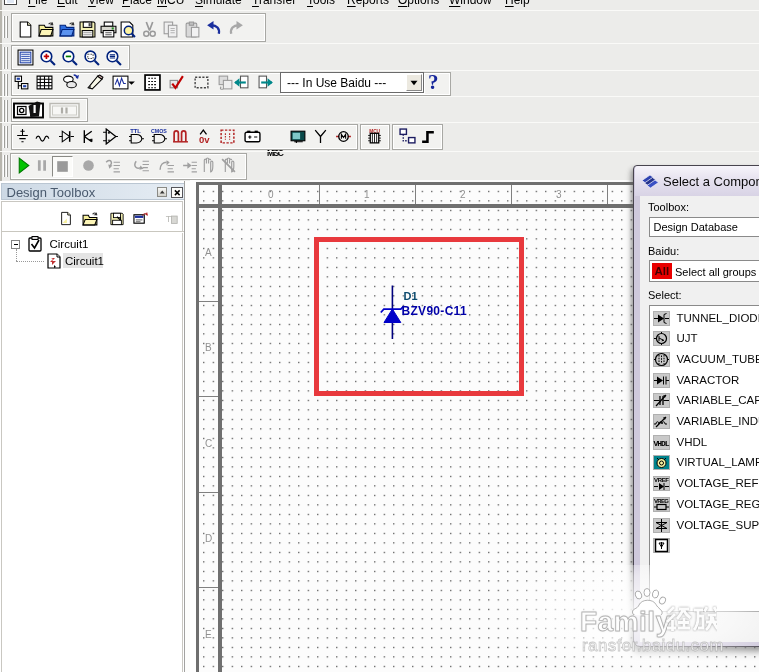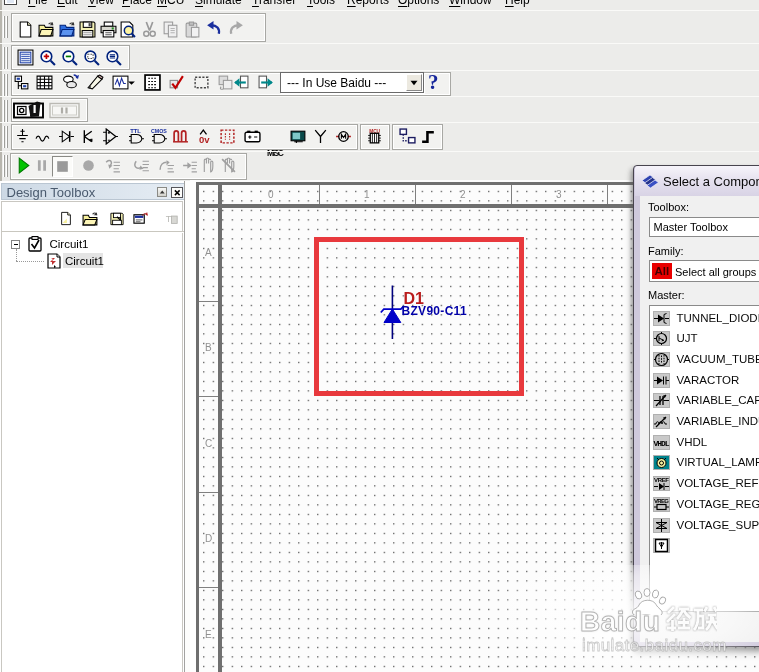--- a/index.html
+++ b/index.html
@@ -580,44 +580,44 @@
  <div class="abs" style="left:9.2px;top:311.5px;width:18.8px;height:1px;background:#808080"></div>
  <div class="abs" style="left:9.2px;top:407px;width:18.8px;height:1px;background:#808080"></div>
 
  <div class="abs" style="left:124px;top:57px;width:210px;height:159px;border:5.5px solid #e8393d"></div>
 
  <svg class="abs" style="left:190px;top:104px;width:26px;height:58px" viewBox="0 0 26 58">
    <path d="M12.4 1.5V55" stroke="#00007e" stroke-width="1.6" fill="none"></path>
    <path d="M4 38.5h16.8L12.4 25z" fill="#0000c8" stroke="#0000c8"></path>
    <path d="M0.8 28.5l3-3.3h17l3-3.2" stroke="#0000c8" stroke-width="1.7" fill="none"></path>
  </svg>
- <span class="abs" style="left:213.5px;top:110px;font-size:16px;font-weight:bold;color:#b91c1c">D1</span>
+ <span class="abs" style="left:213.5px;top:110px;font-size:11px;font-weight:bold;color:#0c4a6e">D1</span>
  <span class="abs" style="left:211.5px;top:124px;font-size:12px;font-weight:bold;letter-spacing:.3px;color:#0000a8">BZV90-C11</span>
  <div class="abs" style="left:0;top:0;width:6px;height:492px;background:#fff"></div>
 </div>
 
 <div class="abs" style="left:633px;top:164.5px;width:131px;height:482px;background:#cfc9dc;border:1.5px solid #48444e;border-radius:4px 0 0 7px;box-shadow:-2px 3px 4px rgba(85,85,85,.42),-1px 6px 7px rgba(85,85,85,.35)">
  <div class="abs" style="left:.5px;top:.5px;right:0;height:30px;background:linear-gradient(#f6f4fa 0%,#e6e2ef 45%,#d8d3e5 100%);border-radius:3px 0 0 0"></div>
  <svg class="abs" style="left:7px;top:7px;width:18px;height:17px" viewBox="0 0 18 17">
    <path d="M1 7.5L9 2l3.5 2.5-8 5.5z" fill="#2f43b0" stroke="#f2f2fa" stroke-width=".7"></path>
    <path d="M3.5 10L11.5 4.5 15 7l-8 5.5z" fill="#24338c" stroke="#f2f2fa" stroke-width=".7"></path>
    <path d="M6 12.5L14 7l3.5 2.5-8 5.5z" fill="#3a50c4" stroke="#f2f2fa" stroke-width=".7"></path>
  </svg>
  <span class="abs" style="left:29px;top:8px;font-size:13px;color:#0a0a0a;white-space:nowrap">Select a Component</span>
  <div class="abs" style="left:5.5px;top:30.5px;width:125.5px;height:446px;background:#f0f0f0">
   <span class="abs" style="left:8.5px;top:4.5px;font-size:11px;color:#000">Toolbox:</span>
   <div class="abs" style="left:9.5px;top:20.5px;width:122px;height:20.5px;background:#fff;border:1px solid #8a8a8a">
-    <span style="position:absolute;left:3.5px;top:3.5px;font-size:11px;white-space:nowrap">Master Toolbox</span>
-  </div>
-  <span class="abs" style="left:8.5px;top:49px;font-size:11px;color:#000">Family:</span>
+    <span style="position:absolute;left:3.5px;top:3.5px;font-size:11px;white-space:nowrap">Design Database</span>
+  </div>
+  <span class="abs" style="left:8.5px;top:49px;font-size:11px;color:#000">Baidu:</span>
   <div class="abs" style="left:9.5px;top:64px;width:122px;height:21.5px;background:#fff;border:1px solid #8a8a8a">
     <span style="position:absolute;left:1.5px;top:1.5px;width:20.5px;height:16.5px;background:#e90000;color:#420000;font-weight:bold;font-size:11.5px;text-align:center;line-height:16px">All</span>
     <span style="position:absolute;left:25px;top:4.5px;font-size:11px;white-space:nowrap">Select all groups</span>
   </div>
-  <span class="abs" style="left:8.5px;top:93px;font-size:11px;color:#000">Master:</span>
+  <span class="abs" style="left:8.5px;top:93px;font-size:11px;color:#000">Select:</span>
   <div class="abs" style="left:9.5px;top:109px;width:122px;height:307px;background:#fff;border:1px solid #8a8a8a">
    <div class="fi" style="top:3.5px">
           <span class="chip">
             <svg viewBox="0 0 17 15">
               <path d="M1 7.5h4M12 7.5h4" stroke="#000"></path>
               <path d="M5 3.5v8l6-4z" fill="#000"></path>
               <path d="M11 3.5v8M11 3.5l2.5-1M11 11.5l2.5 1" stroke="#000" fill="none"></path>
             </svg>
           </span>
           <span class="ft">TUNNEL_DIODE</span>
@@ -738,22 +738,22 @@
 <div class="abs" style="left:495px;top:565px;width:264px;height:107px;background:radial-gradient(ellipse at 55% 45%,rgba(255,255,255,.9) 0%,rgba(255,255,255,.55) 45%,rgba(255,255,255,0) 75%)"></div>
 <svg class="abs" style="left:630px;top:587px;width:38px;height:28px" viewBox="0 0 38 28">
  <g fill="rgba(255,255,255,.97)" stroke="rgba(140,140,140,.75)" stroke-width=".9">
   <ellipse cx="8.5" cy="8" rx="3" ry="4" transform="rotate(-18 8.5 8)"></ellipse>
   <ellipse cx="17" cy="5.5" rx="3" ry="4"></ellipse>
   <ellipse cx="25.5" cy="7" rx="3" ry="4" transform="rotate(14 25.5 7)"></ellipse>
   <ellipse cx="32.5" cy="13.5" rx="2.8" ry="3.6" transform="rotate(30 32.5 13.5)"></ellipse>
   <path d="M9 18c2.5-6 14-6.5 17 -.5 2 4 7 5.5 6 9-1 3.5-6.5 3-11 2-3.5-.8-6.5-.8-10 0-4.5 1-8.5 0-8.5-3.5 0-3.5 5-3 6.5-7z"></path>
  </g>
 </svg>
-<div class="abs" style="left:580px;top:606px;font-size:28px;font-weight:bold;letter-spacing:.5px;color:rgba(255,255,255,.97);-webkit-text-stroke:.9px rgba(135,135,135,.6);text-shadow:0 0 2px rgba(140,140,140,.45)">Baidu</div>
+<div class="abs" style="left:580px;top:606px;font-size:28px;font-weight:bold;letter-spacing:.5px;color:rgba(255,255,255,.97);-webkit-text-stroke:.9px rgba(135,135,135,.6);text-shadow:0 0 2px rgba(140,140,140,.45)">Family</div>
 <svg class="abs" style="left:665px;top:605px;width:52px;height:27px" viewBox="0 0 52 27">
  <g stroke="rgba(255,255,255,.97)" stroke-width="2.8" fill="none" style="filter:drop-shadow(0 0 1px rgba(130,130,130,.85))">
   <path d="M9 2L3 8M10 9L2 17M2 23h9M7.5 15v11"></path>
   <path d="M14 4h10M18.5 5c1.5 3 4 6 7 8M18 5c-1.5 3-4 7-6 9M19 13v9M13 23h12M13 17.5h11"></path>
   <path d="M29 5h9M33 5v8c0 5-1.5 9-4 12M33.5 11h4.5v12h-5"></path>
   <path d="M42 2l-2.5 4.5M49 2l2.5 4.5M42.5 10h9M41 17h12M46.5 10c0 6-2 12-5.5 15M47.5 12c1 5.5 3.5 10.5 6.5 13"></path>
  </g>
 </svg>
-<div class="abs" style="left:582px;top:636px;font-size:17px;color:rgba(255,255,255,.9);-webkit-text-stroke:.8px rgba(150,150,150,.5);letter-spacing:.4px">imulate.baidu.com</div>
+<div class="abs" style="left:582px;top:636px;font-size:17px;color:rgba(255,255,255,.9);-webkit-text-stroke:.8px rgba(150,150,150,.5);letter-spacing:.4px">ransfer.baidu.com</div>
 
 </body></html>

